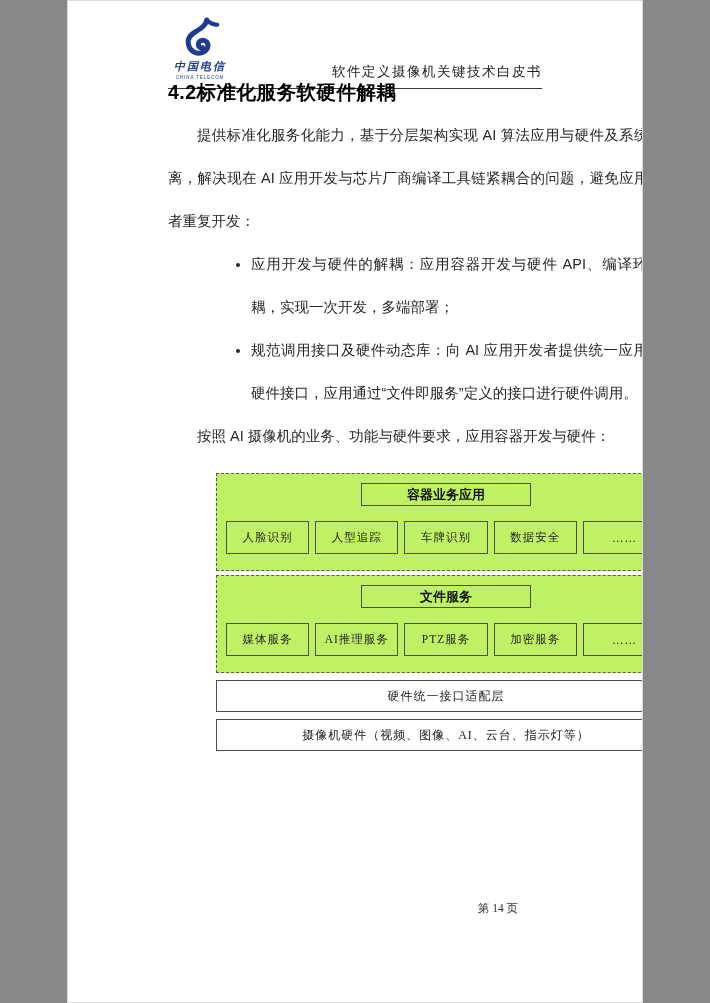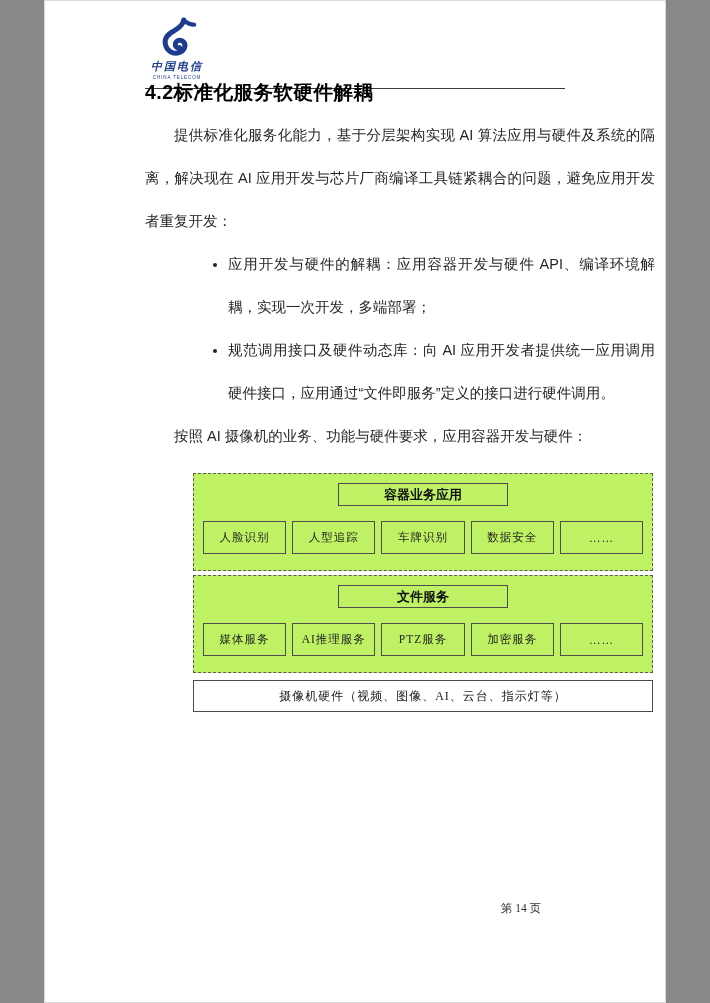--- a/index.html
+++ b/index.html
@@ -1,20 +1,20 @@
 <!DOCTYPE html>
 <html><head>
 <meta charset="utf-8">
 <style>
   * { margin: 0; padding: 0; box-sizing: border-box; }
   html, body { background: #888; }
   body { display: flex; justify-content: center; }
   .page {
     position: relative;
-    width: 622px; height: 1003px;
+    width: 576px; height: 1003px;
     background: #ffffff;
     border: 1px solid #d9d9d9;
     font-family: "Liberation Sans", sans-serif;
     color: #1f1f1f;
     overflow: hidden;
   }
   
   .header { position: absolute; top: 14px; left: 100px; right: 100px; height: 72px; }
   .logo { position: absolute; left: 0; top: 2px; width: 64px; text-align: center; color: #1e3c8f; }
   .logo svg { display: block; margin: 0 auto; }
@@ -79,20 +79,21 @@
 
   <div class="header">
     <div class="logo">
       <svg width="40" height="42" viewBox="0 0 60 62">
         <path d="M40 4 C39 12 33 16 26 20 C16 25 11 32 12.5 40 C14 50 24 56 33 53 C41 50.5 44.5 42 40 37 C36 32.5 28.5 34 27.5 40 C27 44 30.5 47 34 45.5" fill="none" stroke="#1e3c8f" stroke-width="7.5" stroke-linecap="round"></path>
         <path d="M40 4 C45 9 50 11 56 11" fill="none" stroke="#1e3c8f" stroke-width="6" stroke-linecap="round"></path>
       </svg>
       <div class="logo-cn">中国电信</div>
       <div class="logo-en">CHINA TELECOM</div>
     </div>
+    <div class="doc-title">软件定义摄像机关键技术白皮书</div>
   </div>
   <div class="header-rule"></div>
 
   <div class="content">
     <h1 class="section-heading">4.2标准化服务软硬件解耦</h1>
 
     <p class="body-par indent">提供标准化服务化能力，基于分层架构实现 AI 算法应用与硬件及系统的隔离，解决现在 AI 应用开发与芯片厂商编译工具链紧耦合的问题，避免应用开发者重复开发：</p>
 
     <ul class="bullet-list">
       <li>应用开发与硬件的解耦：应用容器开发与硬件 API、编译环境解耦，实现一次开发，多端部署；</li>
@@ -119,20 +120,21 @@
           <div class="group-title">文件服务</div>
           <div class="item-row">
             <div class="item-box">媒体服务</div>
             <div class="item-box">AI推理服务</div>
             <div class="item-box">PTZ服务</div>
             <div class="item-box">加密服务</div>
             <div class="item-box">……</div>
           </div>
         </div>
 
+        <div class="layer-bar">硬件统一接口适配层</div>
         <div class="layer-bar">摄像机硬件（视频、图像、AI、云台、指示灯等）</div>
 
       </div>
     </figure>
   </div>
 
   <div class="footer">
     <span>第 14 页</span>
   </div>
 

